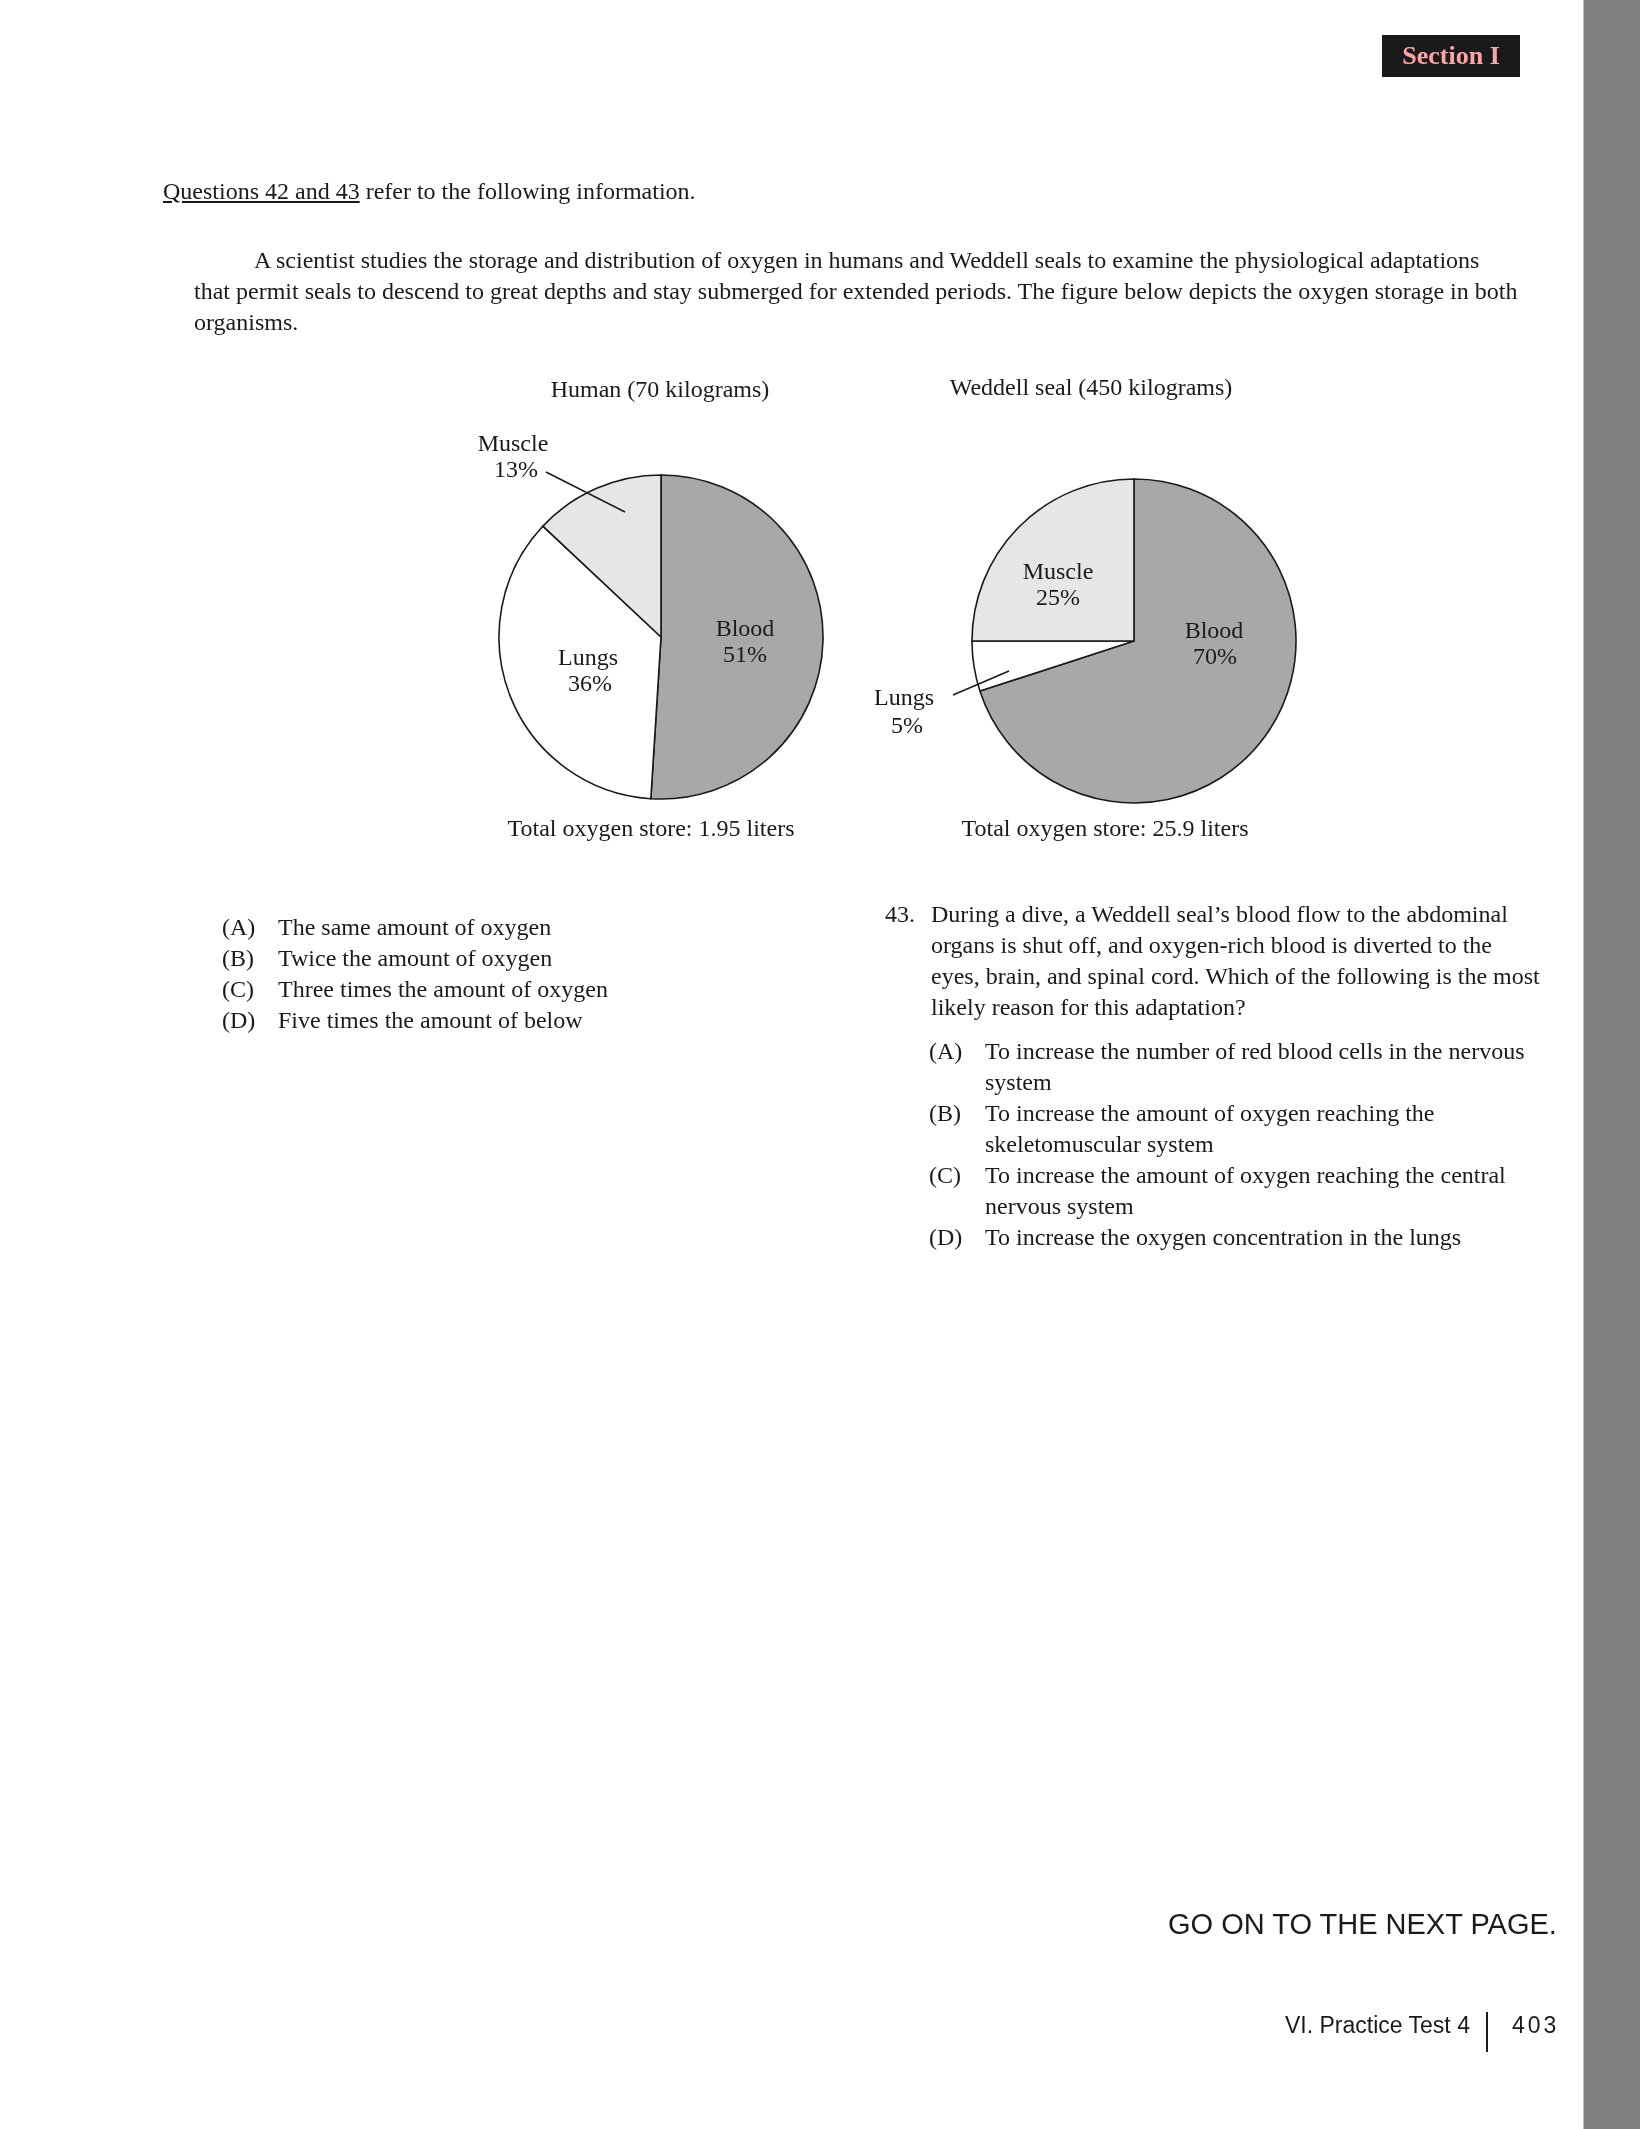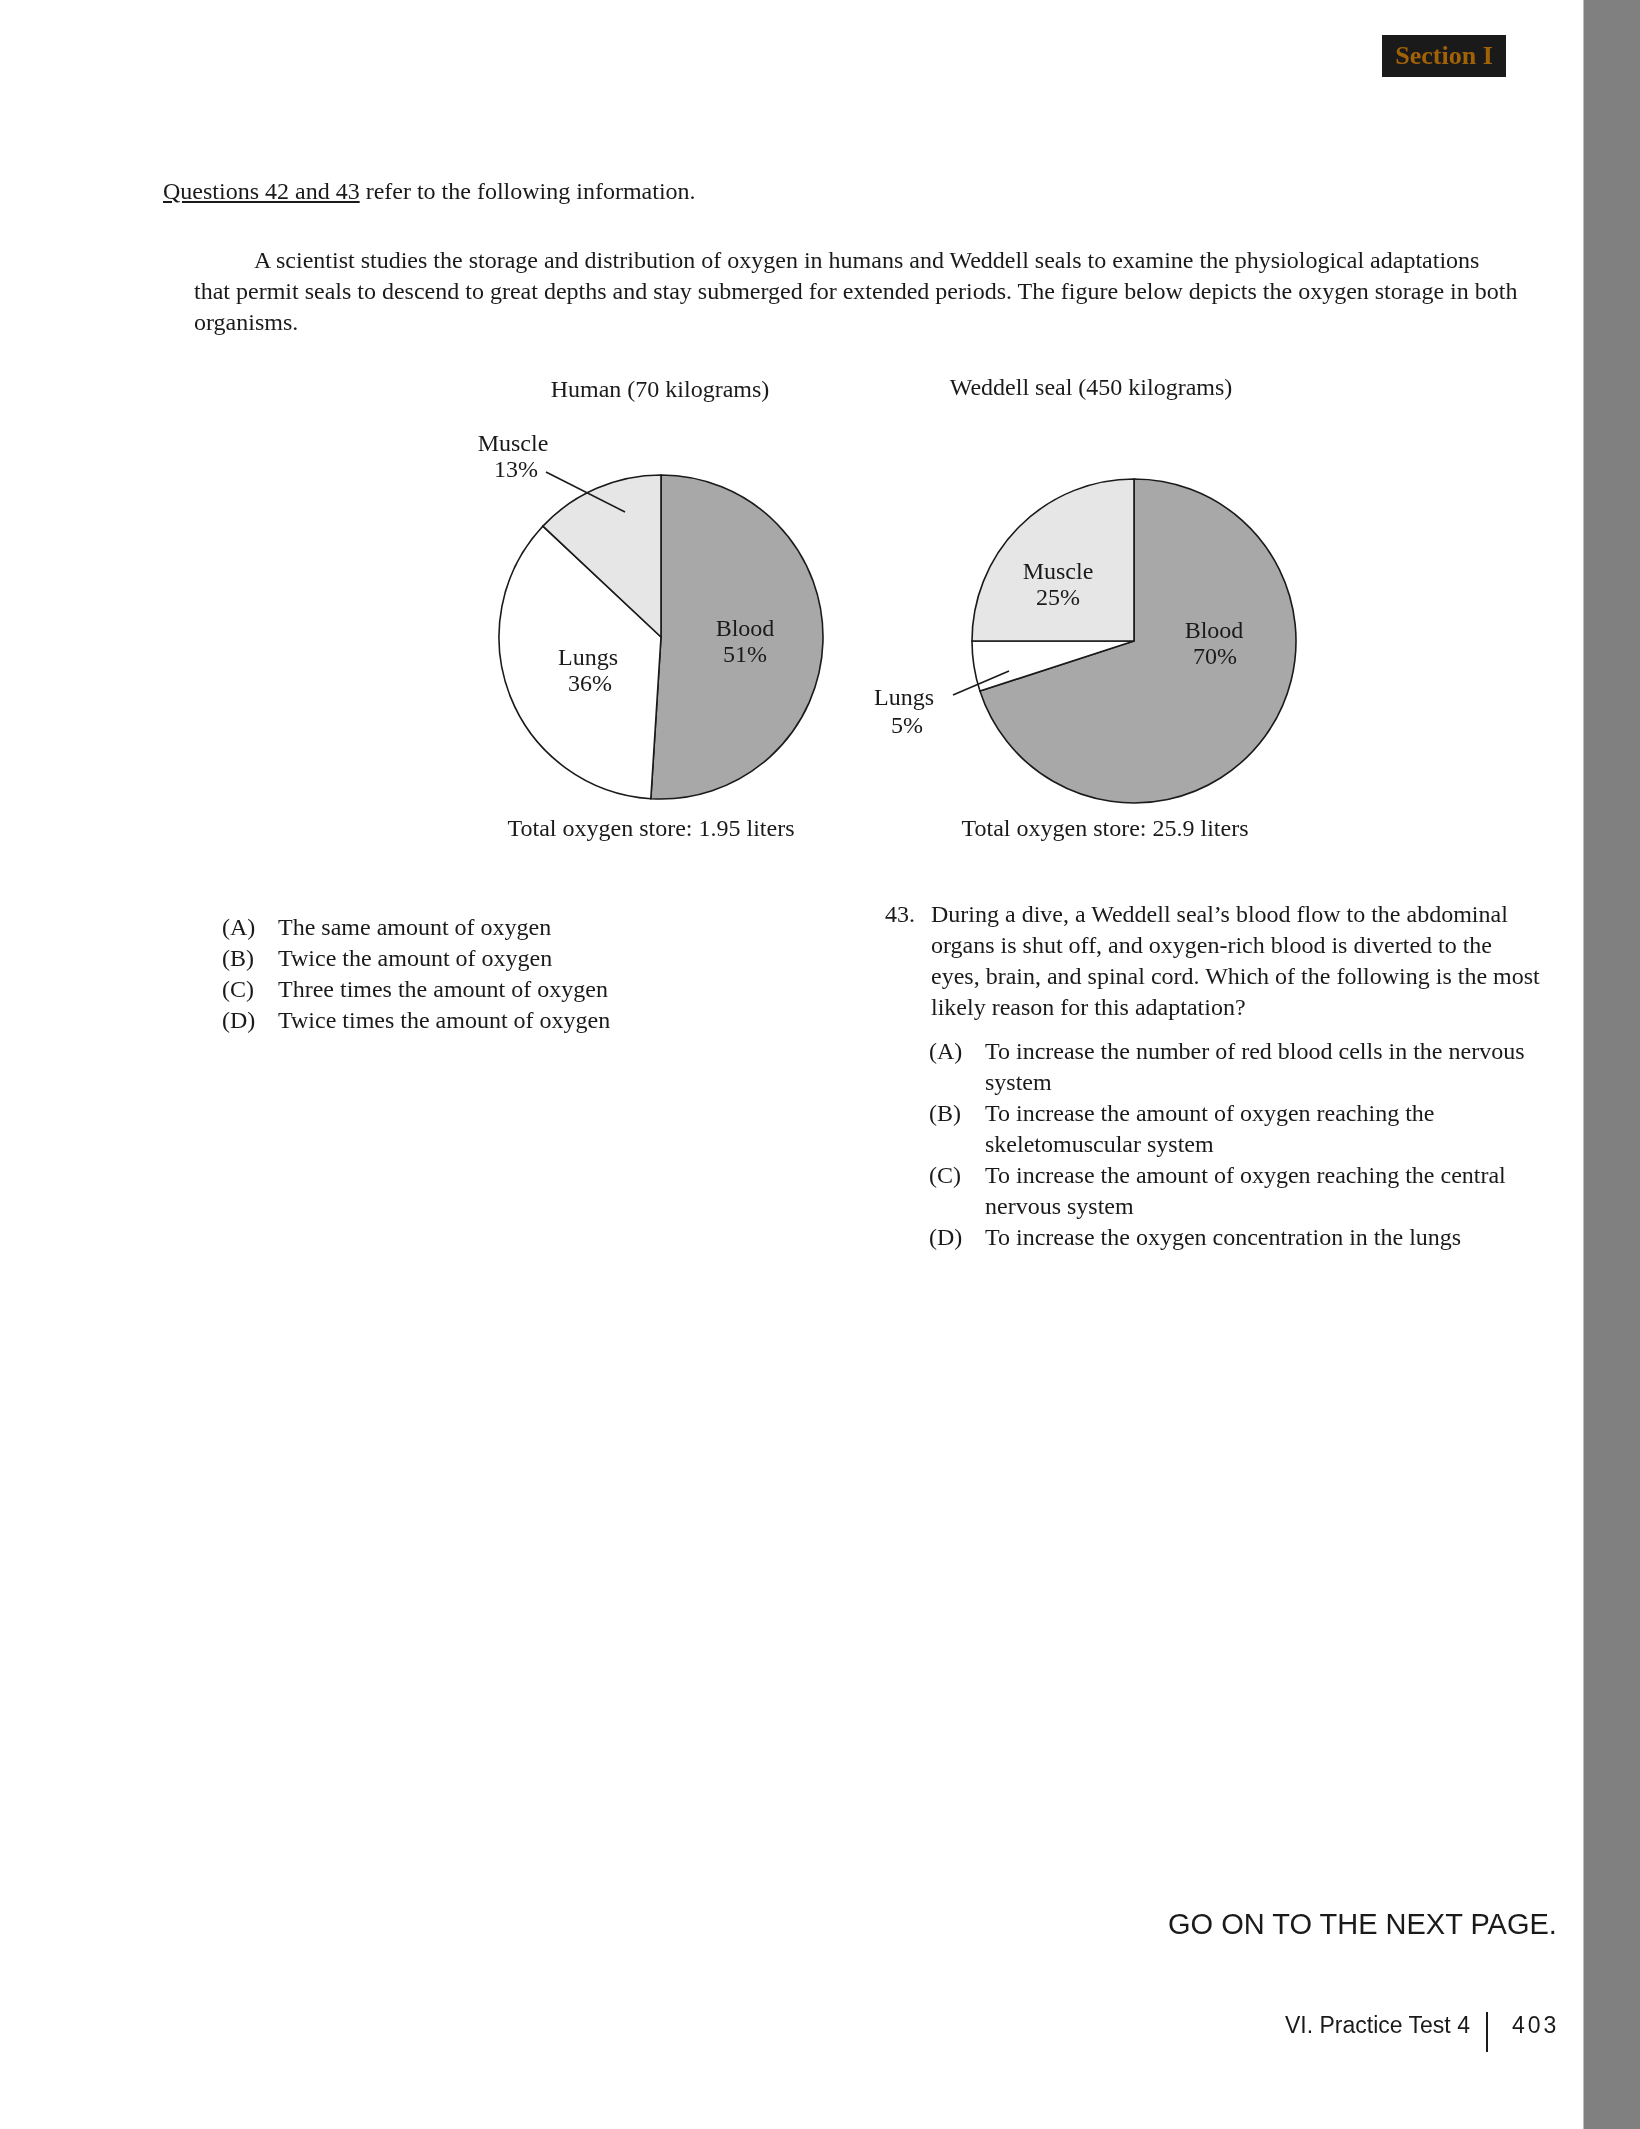--- a/index.html
+++ b/index.html
@@ -6,22 +6,22 @@
   body {
     width: 1640px; height: 2129px; position: relative; overflow: hidden;
     background: #ffffff; color: #1a1a1a;
     font-family: "Liberation Serif", "DejaVu Serif", serif;
   }
   .side-bar {
     position: absolute; left: 1583px; top: 0; width: 57px; height: 2129px;
     background: #808080; border-left: 1px solid #bdbdbd;
   }
   .section-badge {
-    position: absolute; left: 1382px; top: 35px; width: 124px; height: 42px;
-    background: #1a1a1a; color: #a16207; font-weight: bold; font-size: 26px;
+    position: absolute; left: 1382px; top: 35px; width: 138px; height: 42px;
+    background: #1a1a1a; color: #fca5a5; font-weight: bold; font-size: 26px;
     display: flex; align-items: center; justify-content: center;
   }
   .intro {
     position: absolute; left: 163px; top: 176px; font-size: 24px; line-height: 30px;
   }
   .intro .u { text-decoration: underline; margin-top: 20px; }
   .passage {
     position: absolute; left: 187px; top: 238px; width: 1340px;
     font-size: 24px; line-height: 31px;
   }
@@ -124,21 +124,21 @@
     <div class="choice">
       <span class="choice-letter">(B)</span>
       <span class="choice-text">Twice the amount of oxygen</span>
     </div>
     <div class="choice">
       <span class="choice-letter">(C)</span>
       <span class="choice-text">Three times the amount of oxygen</span>
     </div>
     <div class="choice">
       <span class="choice-letter">(D)</span>
-      <span class="choice-text">Twice times the amount of oxygen</span>
+      <span class="choice-text">Five times the amount of below</span>
     </div>
   </div>
 </div>
 
 <div class="question q43">
   <div class="q-stem">
     <span class="q-num">43.</span>
     <span class="q-text">During a dive, a Weddell seal’s blood flow to the abdominal organs is shut off, and oxygen-rich blood is diverted to the eyes, brain, and spinal cord. Which of the following is the most likely reason for this adaptation?</span>
   </div>
   <div class="choices">

